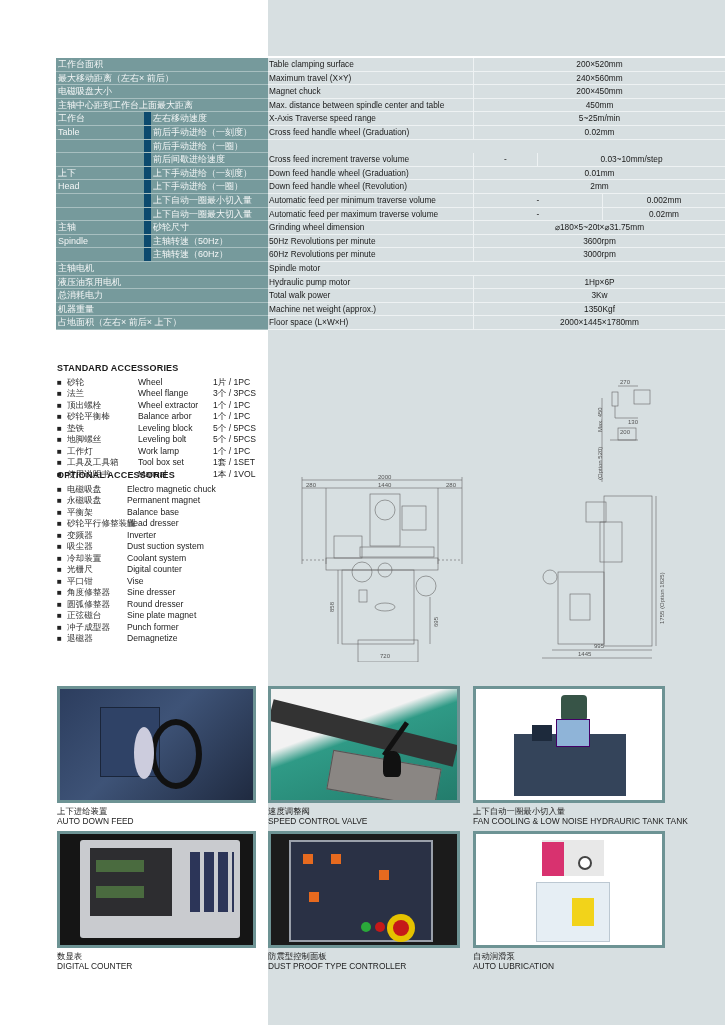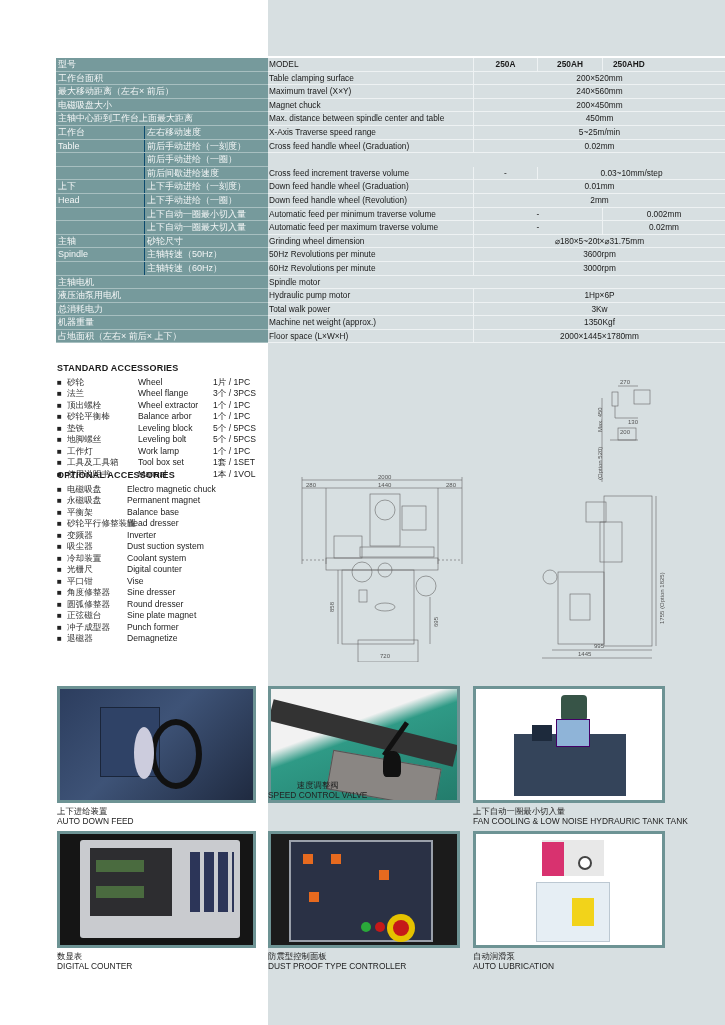--- a/index.html
+++ b/index.html
@@ -3,21 +3,21 @@
 <meta charset="utf-8">
 <style>
   * { box-sizing: border-box; margin: 0; padding: 0; }
   html, body { width: 725px; height: 1025px; overflow: hidden; }
   body { background: #ffffff; font-family: "Liberation Sans", sans-serif; color: #1a1a1a; position: relative; }
   .right-bg { position: absolute; left: 268px; top: 0; width: 457px; height: 1025px; background: #d7dfe1; }
   .spec { position: absolute; left: 56px; top: 58px; width: 669px; }
   .spec-row { display: flex; height: 13.6px; }
   .cn { width: 212px; background: #769a9c; color: #f3f6f6; font-size: 9px; line-height: 13.6px; border-bottom: 1px solid #a7bfc0; display: flex; }
   .cn .g { width: 88px; padding-left: 2px; white-space: nowrap; overflow: hidden; }
-  .cn .s { flex: 1; padding-left: 2px; border-left: 1px solid #0c4a6e; white-space: nowrap; overflow: hidden; }
+  .cn .s { flex: 1; padding-left: 2px; border-left: 7px solid #0c4a6e; white-space: nowrap; overflow: hidden; }
   .cn .full { padding-left: 2px; white-space: nowrap; }
   .en { width: 457px; display: flex; font-size: 8.3px; line-height: 13.6px; border-bottom: 1px solid #eef2f3; background: #d7dfe1; }
   .en .lbl { width: 205px; padding-left: 1px; white-space: nowrap; overflow: hidden; }
   .en .vals { flex: 1; display: flex; border-left: 1px solid #eef2f3; }
   .en .v { text-align: center; white-space: nowrap; }
   .v.a { width: 64px; border-right: 1px solid #eef2f3; }
   .v.b { width: 65px; border-right: 1px solid #eef2f3; }
   .v.c { flex: 1; }
   .v.all { flex: 1; }
   .v.ab { width: 129px; border-right: 1px solid #eef2f3; }
@@ -38,33 +38,20 @@
   .photo { position: absolute; border: 3px solid #6d9394; overflow: hidden; }
   .caption { position: absolute; font-size: 8.4px; line-height: 10px; color: #222; white-space: nowrap; }
 </style>
 </head>
 <body>
 
 <div class="right-bg"></div>
 <div class="spec-top-line"></div>
 
 <div class="spec">
-  <div class="spec-row hdr">
-    <div class="cn">
-        <span class="full">型号</span>
-      </div>
-    <div class="en">
-      <div class="lbl">MODEL</div>
-      <div class="vals">
-        <div class="v a">250A</div>
-        <div class="v b">250AH</div>
-        <div class="v c" style="text-align:left;padding-left:10px;">250AHD</div>
-      </div>
-    </div>
-  </div>
   <div id="spec-body">
       <div class="spec-row">
         <div class="cn">
           <span class="full">工作台面积</span>
         </div>
         <div class="en">
           <div class="lbl">Table clamping surface</div>
           <div class="vals">
             <div class="v all">200×520mm</div>
           </div>
@@ -501,21 +488,21 @@
   <div>上下进给装置</div>
   <div>AUTO DOWN FEED</div>
 </div>
 
 <div class="photo" style="left:268px;top:686px;width:192px;height:117px;background:linear-gradient(160deg,#f2f2f2 0%,#f2f2f2 35%,#2f9a86 45%,#237c6c 100%);">
   <div style="position:absolute;left:0;top:10px;width:190px;height:22px;background:#333;transform:rotate(14deg);transform-origin:left;"></div>
   <div style="position:absolute;left:58px;top:70px;width:110px;height:40px;background:#8a8683;transform:rotate(10deg);border:1px solid #555;"></div>
   <div style="position:absolute;left:112px;top:62px;width:18px;height:26px;background:#111;border-radius:40% 40% 20% 20%;"></div>
   <div style="position:absolute;left:122px;top:30px;width:5px;height:40px;background:#111;transform:rotate(35deg);"></div>
 </div>
-<div class="caption" style="left:268px;top:780px;text-align:center;">
+<div class="caption" style="left:268px;top:806px;">
   <div>速度调整阀</div>
   <div>SPEED CONTROL VALVE</div>
 </div>
 
 <div class="photo" style="left:473px;top:686px;width:192px;height:117px;background:#ffffff;">
   <div style="position:absolute;left:38px;top:45px;width:112px;height:62px;background:#34445a;"></div>
   <div style="position:absolute;left:85px;top:6px;width:26px;height:26px;background:#375447;border-radius:4px;"></div>
   <div style="position:absolute;left:80px;top:30px;width:34px;height:28px;background:#8fb4d8;border:1px solid #406;"></div>
   <div style="position:absolute;left:56px;top:36px;width:20px;height:16px;background:#1d2a3c;"></div>
 </div>

